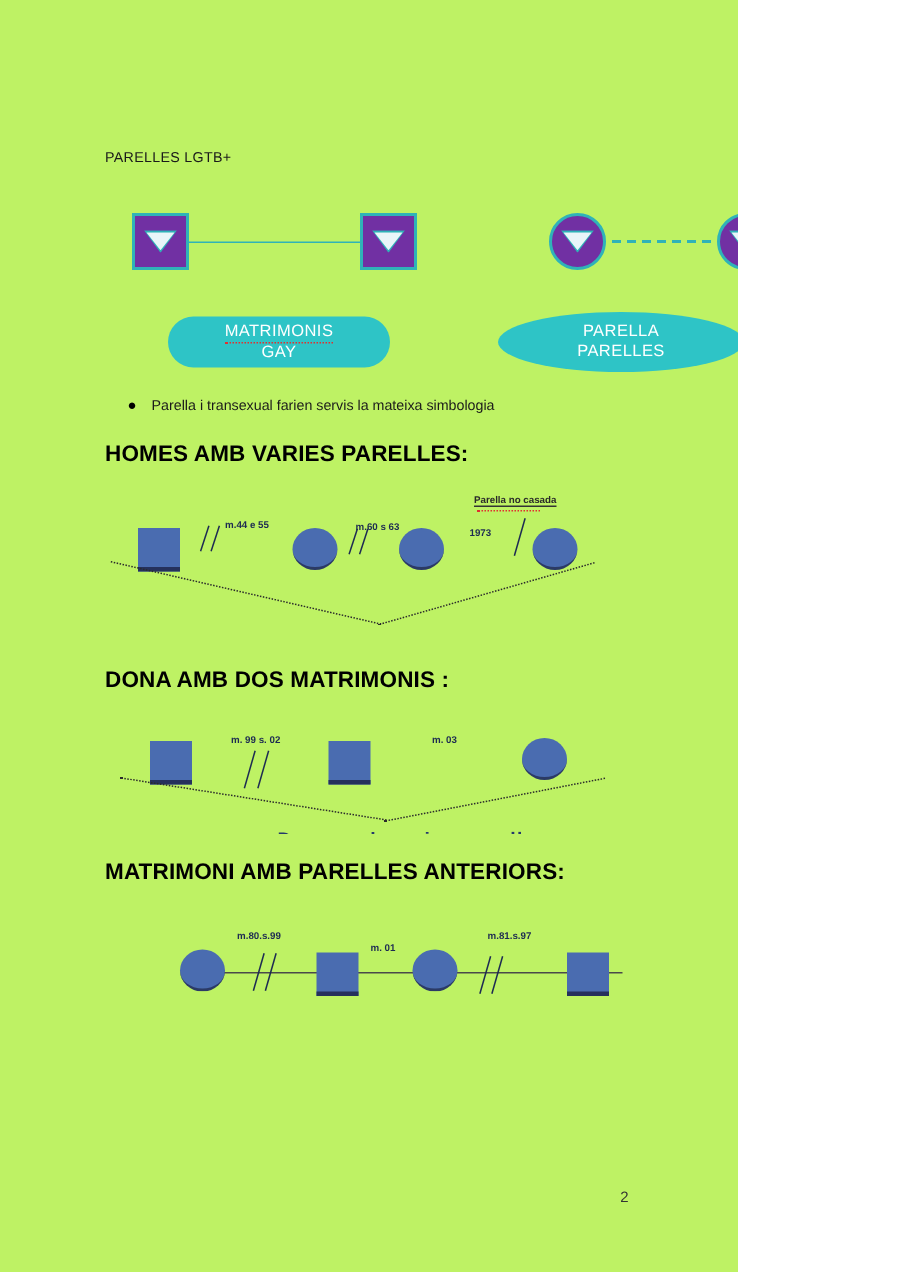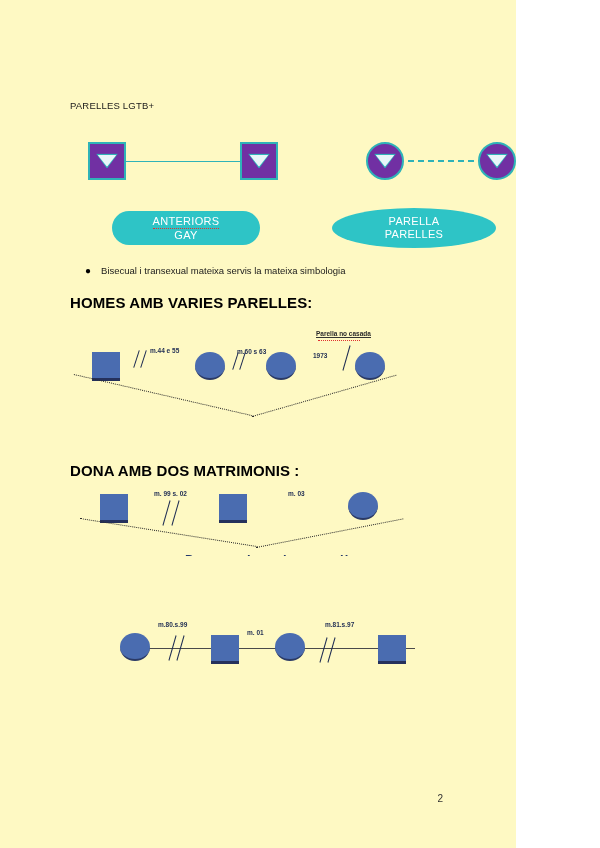--- a/index.html
+++ b/index.html
@@ -8,23 +8,22 @@
     background: #ffffff;
   }
   body {
     font-family: "Liberation Sans", sans-serif;
     color: #000000;
   }
   #page {
     position: relative;
     width: 492px;
     height: 848px;
-    background: #fef9c3;
+    background: #bef264;
     overflow: hidden;
-    padding-left: 24px;
   }
 
   
   .doc-title {
     position: absolute;
     font-size: 9.5px;
     letter-spacing: .2px;
     color: #1a1a1a;
     white-space: nowrap;
   }
@@ -211,21 +210,21 @@
     <div class="lgtb-square" style="left:88px; top:142px;">
       <span class="tri-edge"></span>
       <span class="tri-inner"></span>
     </div>
     <div class="solid-link" style="left:126px; top:161px; width:114px;"></div>
     <div class="lgtb-square" style="left:240px; top:142px;">
       <span class="tri-edge"></span>
       <span class="tri-inner"></span>
     </div>
     <div class="pill-label pill-rounded" style="left:112px; top:211px; width:148px; height:34px;">
-      <span class="spell">ANTERIORS</span>
+      <span class="spell">MATRIMONIS</span>
       <span>GAY</span>
     </div>
   </div>
 
   <div>
     <div class="lgtb-circle" style="left:366px; top:142px;">
       <span class="tri-edge"></span>
       <span class="tri-inner"></span>
     </div>
     <div class="dashed-link" style="left:408px; top:160px; width:66px;"></div>
@@ -234,21 +233,21 @@
       <span class="tri-inner"></span>
     </div>
     <div class="pill-label pill-ellipse" style="left:332px; top:208px; width:164px; height:40px;">
       <span>PARELLA</span>
       <span>PARELLES</span>
     </div>
   </div>
 
   <div class="bullet-row" style="left:85px; top:265px;">
     <span class="bullet-dot">●</span>
-    <span>Bisecual i transexual mateixa servis la mateixa simbologia</span>
+    <span>Parella i transexual farien servis la mateixa simbologia</span>
   </div>
 
   <div class="section-heading" style="left:70px; top:294px;">HOMES AMB VARIES PARELLES:</div>
 
   <div>
     <div class="g-square" style="left:92px; top:352px;"></div>
 
     <div class="slash" style="left:136px; top:350px;"></div>
     <div class="slash" style="left:143px; top:350px;"></div>
     <div class="g-label" style="left:150px; top:347px;">m.44 e 55</div>
@@ -266,41 +265,42 @@
 
     <div class="g-label-red" style="left:316px; top:330px;">Parella no casada</div>
     <div class="g-note-underline" style="left:318px; top:340px; width:42px;"></div>
 
     <div class="g-circle" style="left:355px; top:352px;"></div>
 
     <div class="dot-line" style="left:74px; top:374px; width:185px; transform:rotate(13deg);"></div>
     <div class="dot-line" style="left:252px; top:416px; width:150px; transform:rotate(-16deg);"></div>
   </div>
 
-  <div class="section-heading" style="left:70px; top:462px;">DONA AMB DOS MATRIMONIS :</div>
+  <div class="section-heading" style="left:70px; top:445px;">DONA AMB DOS MATRIMONIS :</div>
 
   <div>
     <div class="g-square" style="left:100px; top:494px;"></div>
 
     <div class="g-label" style="left:154px; top:490px;">m. 99 s. 02</div>
     <div class="slash-long" style="left:166px; top:500px;"></div>
     <div class="slash-long" style="left:175px; top:500px;"></div>
 
     <div class="g-square" style="left:219px; top:494px;"></div>
 
     <div class="g-label" style="left:288px; top:490px;">m. 03</div>
 
     <div class="g-circle" style="left:348px; top:492px;"></div>
 
     <div class="dot-line" style="left:80px; top:518px; width:180px; transform:rotate(9deg);"></div>
     <div class="dot-line" style="left:256px; top:547px; width:150px; transform:rotate(-11deg);"></div>
 
     <div class="clipped-text" style="left:185px; top:552px;">Dona amb varies parelles</div>
   </div>
 
+  <div class="section-heading" style="left:70px; top:573px;">MATRIMONI AMB PARELLES ANTERIORS:</div>
 
   <div>
     <div class="g-line" style="left:140px; top:648px; width:275px;"></div>
 
     <div class="g-circle" style="left:120px; top:633px;"></div>
 
     <div class="g-label" style="left:158px; top:621px;">m.80.s.99</div>
     <div class="slash-long" style="left:172px; top:635px;"></div>
     <div class="slash-long" style="left:180px; top:635px;"></div>
 

